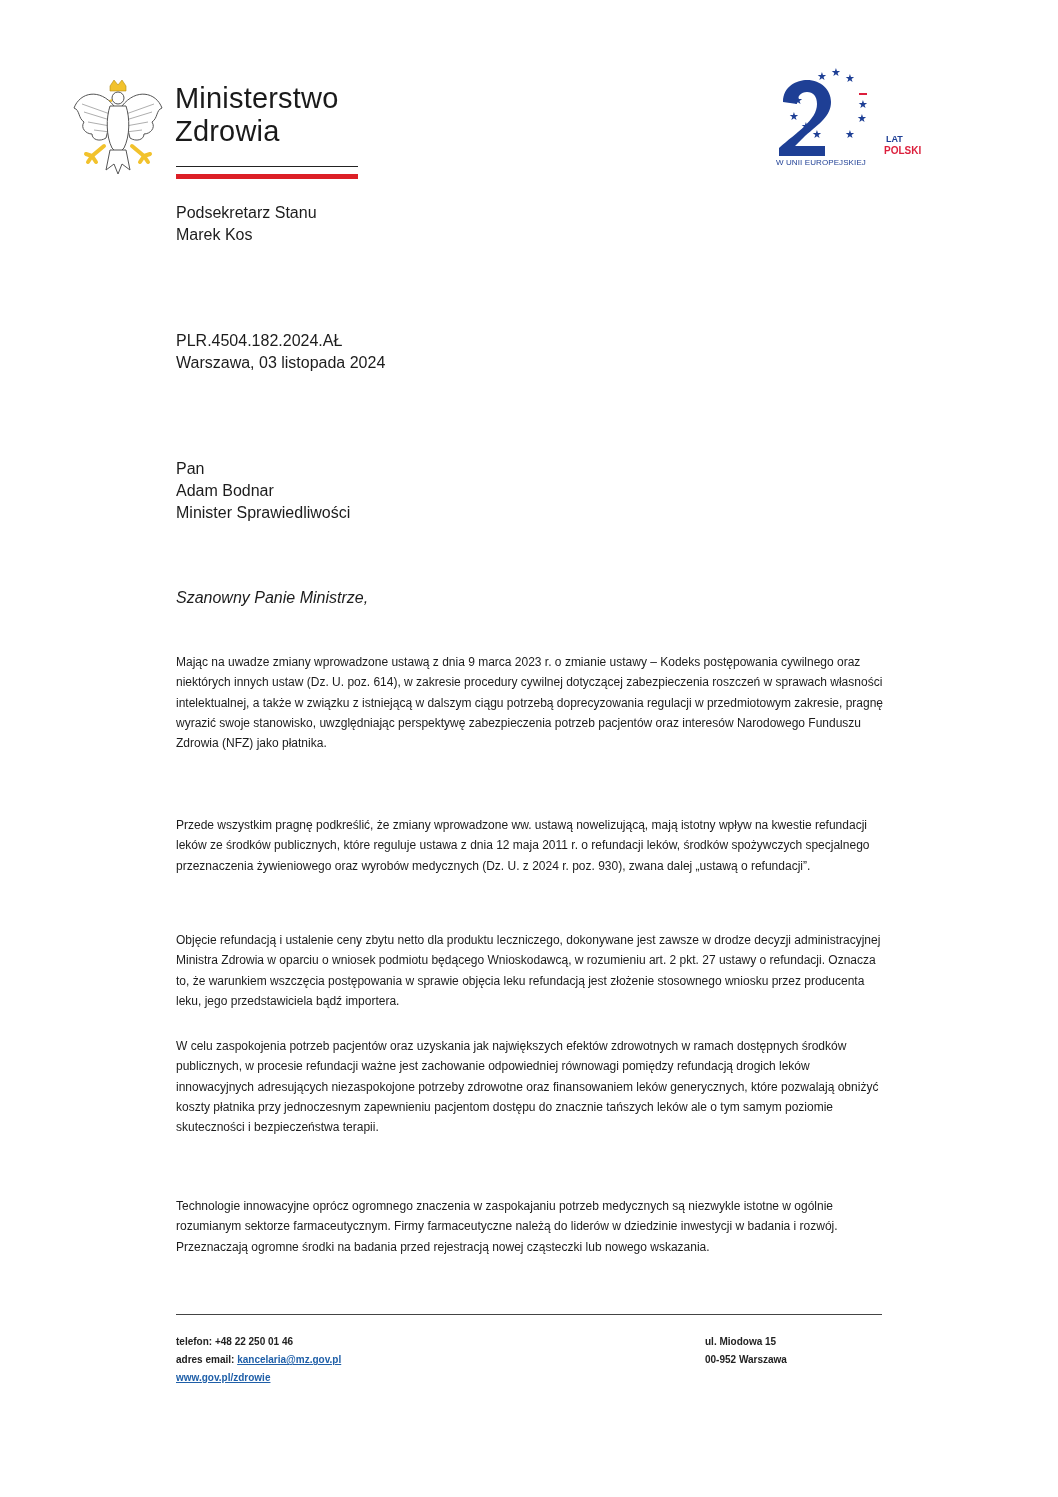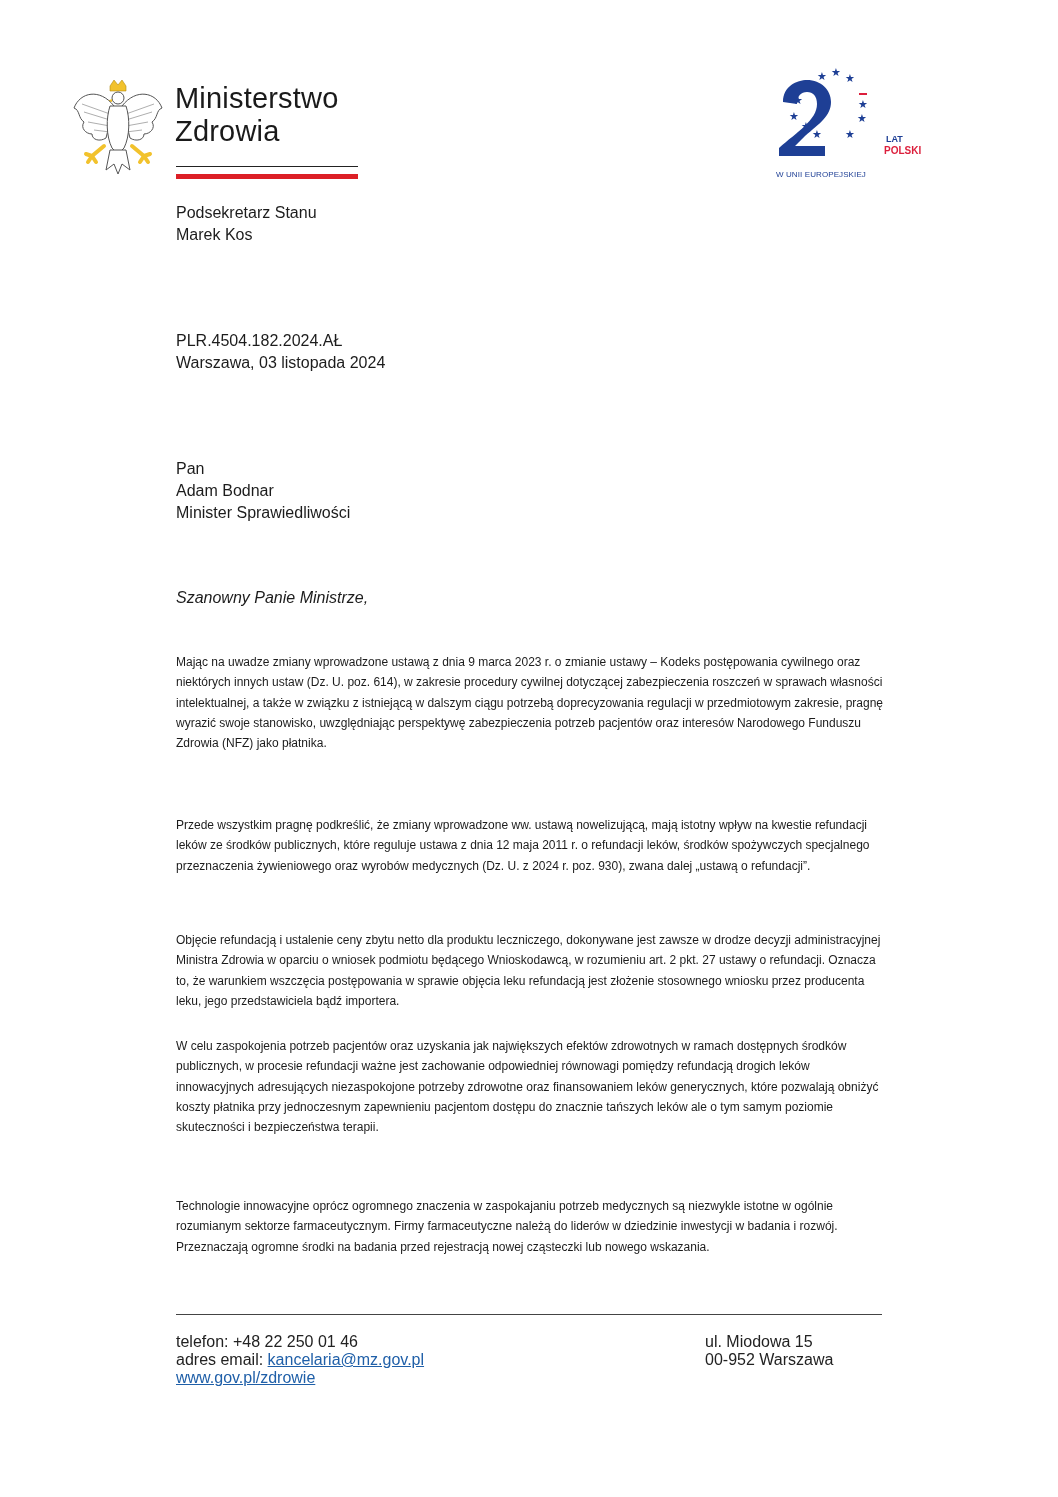--- a/index.html
+++ b/index.html
@@ -6,26 +6,26 @@
   body { width: 1058px; height: 1497px; position: relative; overflow: hidden;
          font-family: "Liberation Sans", "DejaVu Sans", sans-serif; color: #222; }
   .abs { position: absolute; }
   .eagle { left: 70px; top: 78px; width: 96px; height: 100px; }
   .ministry-name { left: 175px; top: 82px; font-size: 29px; line-height: 33px; color: #1a1a1a; letter-spacing: 0.2px; }
   .hdr-line-black { left: 176px; top: 166px; width: 182px; height: 1px; background: #222; }
   .hdr-line-red { left: 176px; top: 174px; width: 182px; height: 5px; background: #dc1f26; }
   .eu-logo { left: 775px; top: 68px; width: 110px; height: 106px; }
   .eu-text-lat { left: 886px; top: 134px; font-size: 9px; font-weight: bold; color: #1e3f95; }
   .eu-text-polski { left: 838px; top: 145px; font-size: 10px; font-weight: bold; color: #dc1f3c; padding-left: 46px; }
-  .eu-text-wun { left: 776px; top: 170px; font-size: 8px; color: #1e3f95; letter-spacing: 0.1px; }
+  .eu-text-wun { left: 776px; top: 158px; font-size: 8px; color: #1e3f95; letter-spacing: 0.1px; }
   .block { left: 176px; font-size: 16px; line-height: 22px; color: #1c1c1c; }
   .greeting { left: 176px; top: 589px; font-size: 16px; font-style: italic; color: #1c1c1c; }
   .para { left: 176px; width: 710px; font-size: 12px; line-height: 20.3px; color: #1c1c1c; }
   .footer-line { left: 176px; top: 1314px; width: 706px; height: 1px; background: #444; }
-  .footer { font-size: 16px; line-height: 18px; color: #222; }
+  .footer { font-size: 10px; line-height: 18px; color: #222; font-weight: bold; }
   .link { color: #1f5fa8; text-decoration: underline; text-align: right; }
 </style>
 </head>
 <body>
 
 <div class="abs eagle">
   <svg width="96" height="100" viewBox="0 0 96 100">
 
     <path d="M40 8 L44 2 L48 7 L52 2 L56 8 L56 13 L40 13 Z" fill="#f2c22c" stroke="#b38b10" stroke-width="0.6"></path>
 

